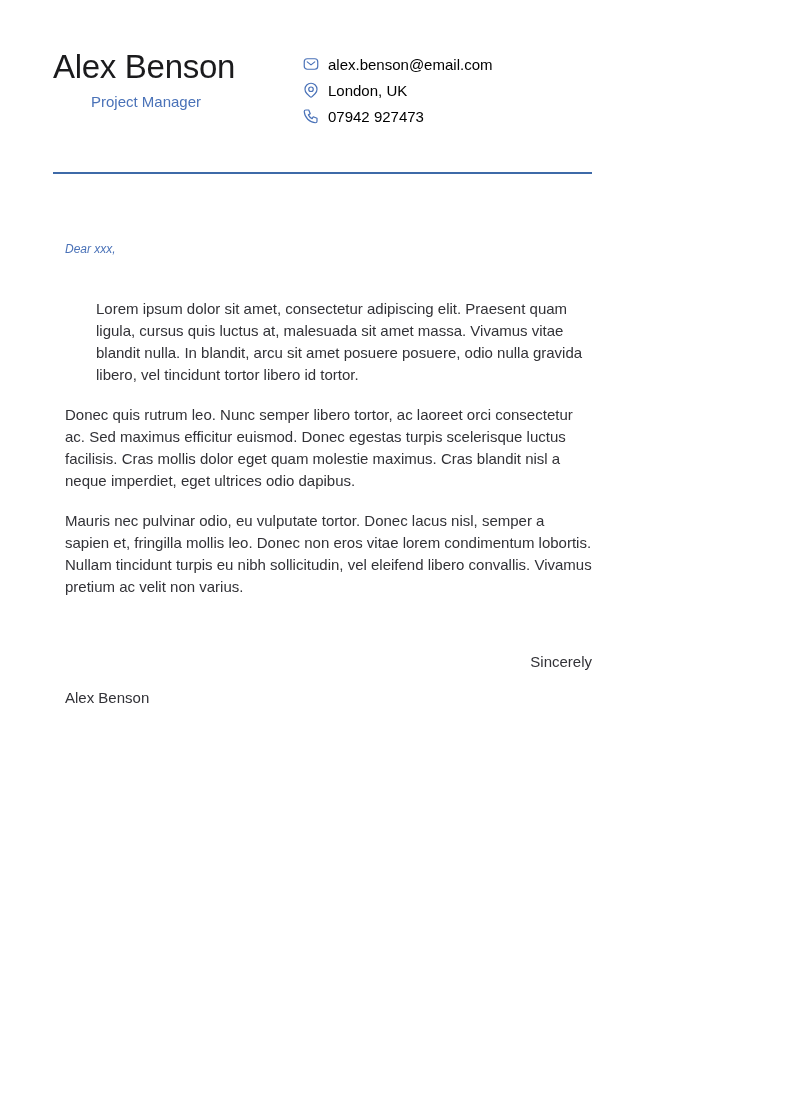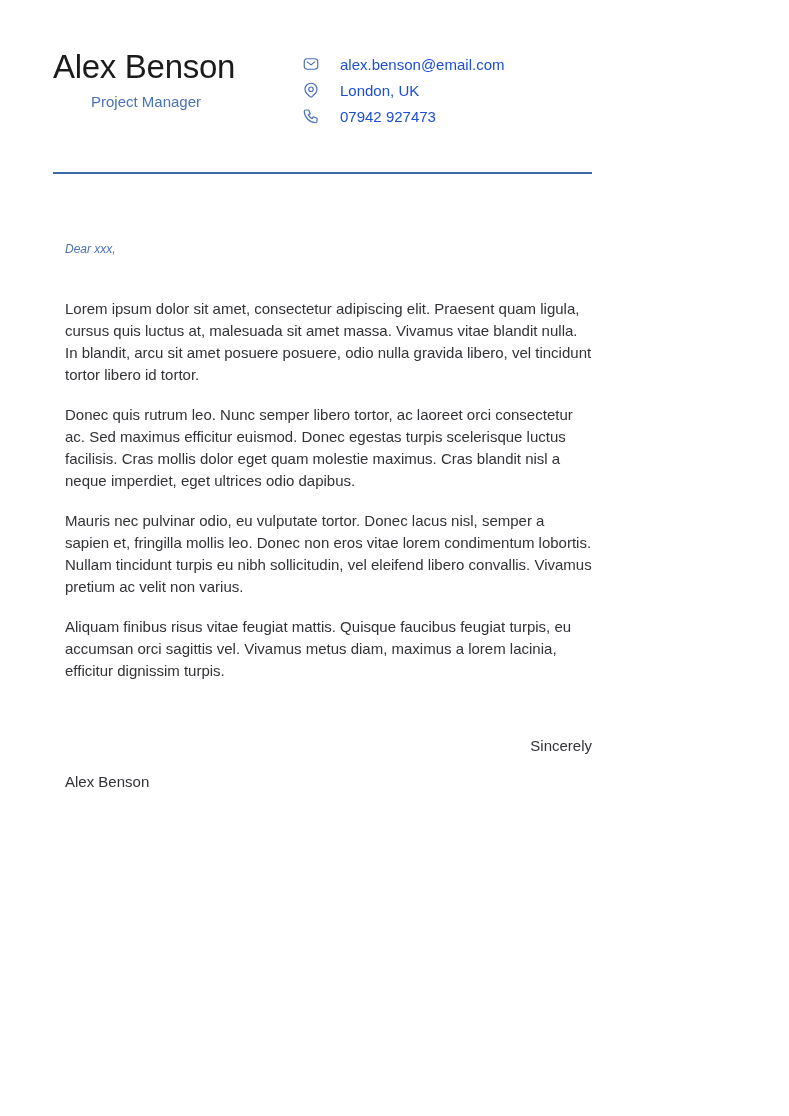--- a/index.html
+++ b/index.html
@@ -18,37 +18,37 @@
   .header{display:flex;justify-content:space-between;align-items:flex-start;}
   .candidate-name{
     font-size:33px;line-height:38px;font-weight:500;letter-spacing:-0.3px;
     color:var(--name);
   }
   .job-title{
     margin-top:5px;font-size:15px;line-height:21px;color:var(--accent);margin-left:38px;
   }
   .contact{list-style:none;width:290px;margin-top:3px;}
   .contact li{
-    display:flex;align-items:center;gap:20px;height:26px;
-    font-size:15px;color:#1d4ed8;
+    display:flex;align-items:center;gap:8px;height:26px;
+    font-size:15px;color:#000000;
   }
   .contact svg{flex:0 0 auto;width:18px;height:18px;stroke:var(--accent);
     fill:none;stroke-width:1.6;stroke-linecap:round;stroke-linejoin:round;}
   .divider{
     border:none;border-top:2px solid var(--rule);margin-top:43px;
   }
   .letter{margin-left:12px;margin-right:0;}
   .salutation{
     margin-top:64px;font-size:12px;line-height:22px;color:var(--accent);font-style:italic;
   }
   .para{
     margin-top:18px;font-size:15px;line-height:22px;color:var(--text);
     max-width:662px;
   }
-  .para.first{margin-top:38px;}
+  .para.first{margin-top:38px;margin-left:31px;}
   .closing{margin-top:53px;font-size:15px;line-height:22px;color:var(--text);text-align:right;}
   .signature{margin-top:14px;font-size:15px;line-height:22px;color:var(--text);}
 </style>
 </head>
 <body>
 
 <div class="page">
 
   <header class="header">
     <div class="identity">
@@ -81,19 +81,18 @@
   </header>
 
   <hr class="divider">
 
   <main class="letter">
     <p class="salutation">Dear xxx,</p>
 
     <p class="para first">Lorem ipsum dolor sit amet, consectetur adipiscing elit. Praesent quam ligula, cursus quis luctus at, malesuada sit amet massa. Vivamus vitae blandit nulla. In blandit, arcu sit amet posuere posuere, odio nulla gravida libero, vel tincidunt tortor libero id tortor.</p>
     <p class="para">Donec quis rutrum leo. Nunc semper libero tortor, ac laoreet orci consectetur ac. Sed maximus efficitur euismod. Donec egestas turpis scelerisque luctus facilisis. Cras mollis dolor eget quam molestie maximus. Cras blandit nisl a neque imperdiet, eget ultrices odio dapibus.</p>
     <p class="para">Mauris nec pulvinar odio, eu vulputate tortor. Donec lacus nisl, semper a sapien et, fringilla mollis leo. Donec non eros vitae lorem condimentum lobortis. Nullam tincidunt turpis eu nibh sollicitudin, vel eleifend libero convallis. Vivamus pretium ac velit non varius.</p>
-    <p class="para">Aliquam finibus risus vitae feugiat mattis. Quisque faucibus feugiat turpis, eu accumsan orci sagittis vel. Vivamus metus diam, maximus a lorem lacinia, efficitur dignissim turpis.</p>
 
     <p class="closing">Sincerely</p>
     <p class="signature">Alex Benson</p>
   </main>
 
 </div>
 
 </body></html>

